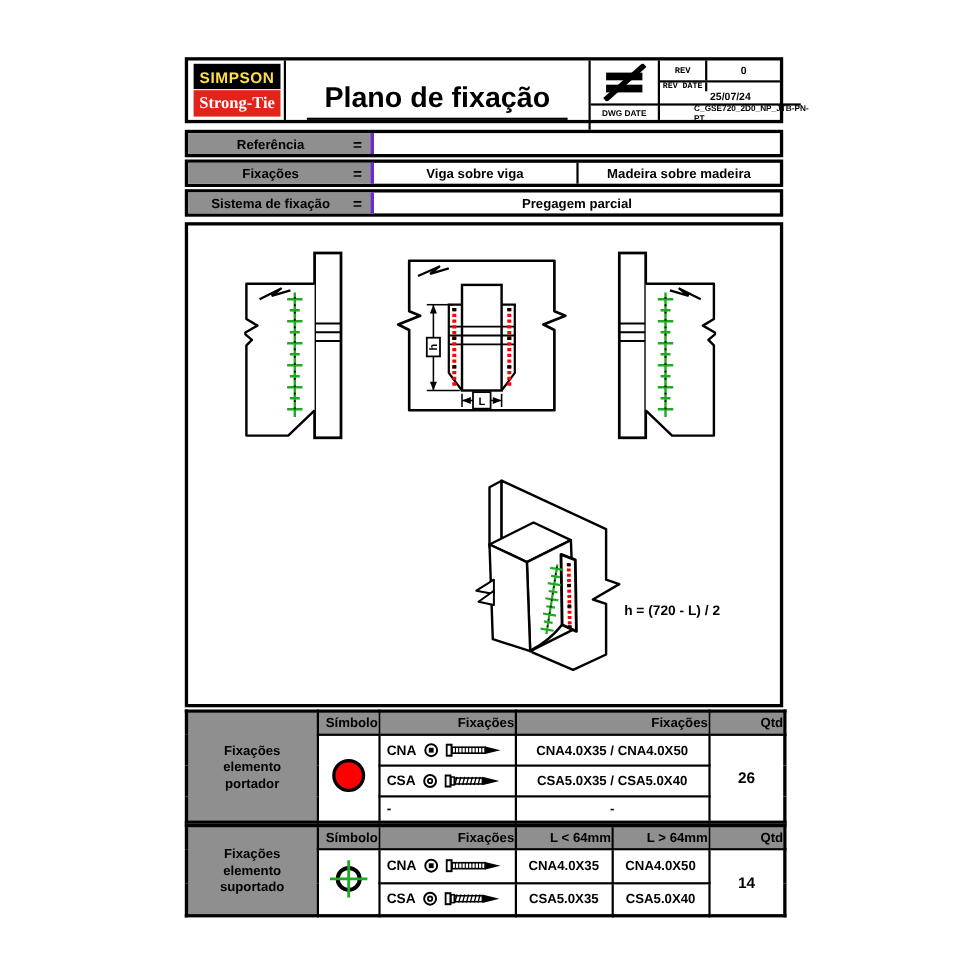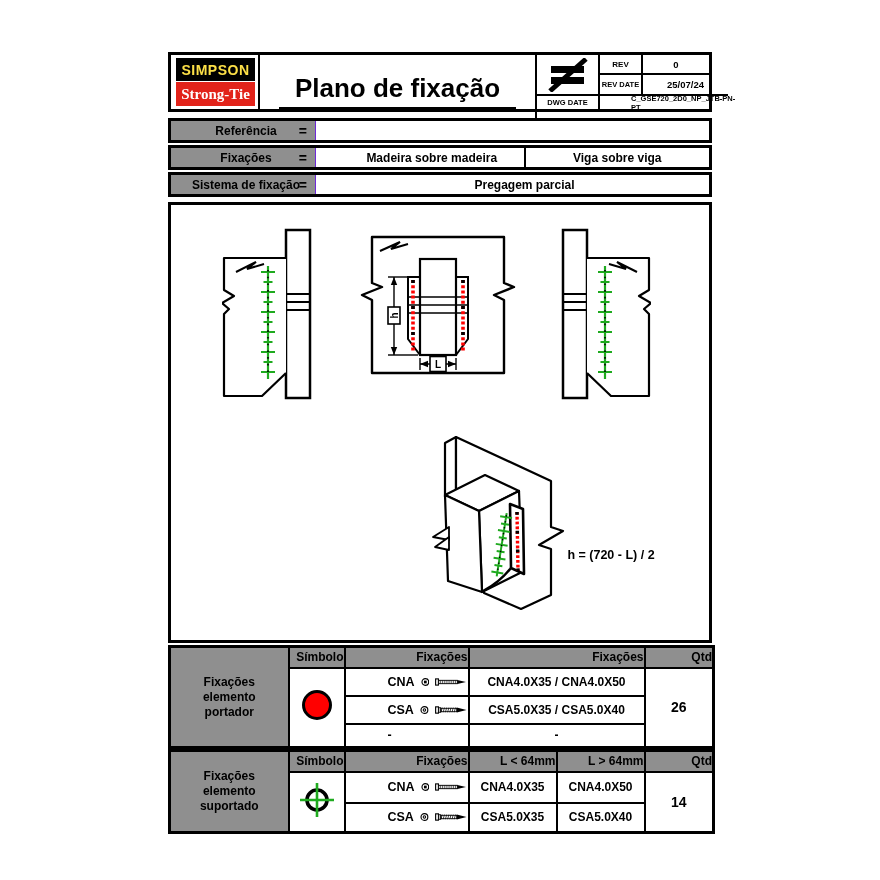--- a/index.html
+++ b/index.html
@@ -17,42 +17,42 @@
     font-family:"Liberation Serif",serif;font-weight:bold;font-size:15px;display:flex;align-items:center;justify-content:center;}
   .title-cell{position:absolute;left:89px;top:0;width:277px;height:71px;border-right:2px solid #000;box-sizing:border-box;
     display:flex;align-items:center;justify-content:center;}
   .doc-title{font-size:26px;font-weight:bold;border-bottom:2.5px solid #000;padding:0 16px 3px 16px;}
   .sym-cell{position:absolute;left:366px;top:0;width:63px;height:41px;border-right:2px solid #000;border-bottom:2px solid #000;
     box-sizing:border-box;display:flex;align-items:center;justify-content:center;}
   .dwg-label-cell{position:absolute;left:366px;top:41px;width:63px;height:13px;border-right:2px solid #000;box-sizing:border-box;
     display:flex;align-items:center;justify-content:center;font-size:7.5px;font-weight:bold;}
   .rev-row{position:absolute;box-sizing:border-box;display:flex;}
   .rev-lab{width:43px;border-right:2px solid #000;box-sizing:border-box;display:flex;align-items:center;justify-content:center;
-    font-size:8px;font-weight:bold;}
+    font-size:8px;font-weight:bold;font-family:Liberation Mono, monospace;}
   .rev-val{flex:1;display:flex;align-items:center;justify-content:center;font-size:9.5px;font-weight:bold;}
   
   .refrow{left:0;width:544px;height:25px;border:3px solid #000;box-sizing:border-box;background:#fff;position:absolute;}
-  .ref-label{position:absolute;left:0;top:0;width:145px;height:19px;background:#8f8f8f;border-right:1px solid #6d28d9;box-sizing:border-box;}
+  .ref-label{position:absolute;left:0;top:0;width:169px;height:19px;background:#8f8f8f;border-right:3px solid #6d28d9;box-sizing:border-box;}
   .ref-label .lbl{position:absolute;left:0;top:0;width:150px;height:19px;display:flex;align-items:center;justify-content:center;
     font-size:12px;font-weight:bold;}
   .ref-label .eq{position:absolute;right:8px;top:0;height:19px;display:flex;align-items:center;font-size:14px;font-weight:bold;}
   .ref-vals{position:absolute;left:169px;top:0;right:0;height:19px;display:flex;}
   .ref-val{flex:1;display:flex;align-items:center;justify-content:center;font-size:12px;font-weight:bold;}
   .ref-val + .ref-val{border-left:2px solid #000;}
   
   .drawbox{left:0;top:150px;width:544px;height:441px;}
   .formula{font-size:12.5px;font-weight:bold;text-align:center;}
   
   table.fixt{border-collapse:collapse;table-layout:fixed;position:absolute;left:0;background:#fff;}
   table.fixt td{border:2px solid #000;padding:0;overflow:hidden;}
   table.fixt{border:3px solid #000;}
   td.gray{background:#8f8f8f;font-weight:bold;font-size:12px;text-align:center;}
   td.hdr{background:#8f8f8f;font-weight:bold;font-size:12px;text-align:right;}
   td.code{font-weight:bold;font-size:12.5px;}
-  .codewrap{display:flex;align-items:center;gap:6px;padding-left:6px;margin-left:36px;}
+  .codewrap{display:flex;align-items:center;gap:6px;padding-left:6px;}
   td.val{font-weight:bold;font-size:12px;text-align:center;margin-top:14px;}
   td.qty{font-weight:bold;font-size:14px;text-align:center;}
   td.sym{text-align:center;vertical-align:middle;}
   .lblwrap{display:inline-block;width:78px;line-height:1.25;}
   .redcircle{width:24px;height:24px;border-radius:50%;background:#ff0000;border:3px solid #000;display:inline-block;}
 </style>
 </head>
 <body>
 
 <div class="page">
@@ -71,21 +71,21 @@
           <rect x="5" y="8" width="33" height="7" fill="#000"></rect>
           <rect x="5" y="19" width="33" height="7" fill="#000"></rect>
           <line x1="4" y1="33" x2="40" y2="1" stroke="#000" stroke-width="5"></line>
         </svg>
       </div>
       <div class="dwg-label-cell">DWG DATE</div>
       <div class="rev-row" style="left:429px;top:0;width:109px;height:20px;border-bottom:2px solid #000;">
         <div class="rev-lab">REV</div>
         <div class="rev-val">0</div>
       </div>
-      <div class="rev-row" style="left:429px;top:20px;width:128px;height:21px;border-bottom:2px solid #000;">
+      <div class="rev-row" style="left:429px;top:20px;width:128px;height:21px;border-bottom:2px solid #000;flex-direction:column;">
         <div class="rev-lab" style="font-size:7.5px;">REV DATE</div>
         <div class="rev-val">25/07/24</div>
       </div>
       <div class="rev-row" style="left:429px;top:41px;width:109px;height:13px;margin-left:31px;">
         <div class="rev-val" style="font-size:7.5px;">C_GSE720_2D0_NP_JTB-PN-PT</div>
       </div>
     </div>
   </div>
 
   <div class="refrow" style="top:66px;">
@@ -93,22 +93,22 @@
       <span class="lbl">Referência</span>
       <span class="eq">=</span>
     </div>
   </div>
   <div class="refrow" style="top:93px;">
     <div class="ref-label">
       <span class="lbl">Fixações</span>
       <span class="eq">=</span>
     </div>
     <div class="ref-vals">
+      <div class="ref-val">Viga sobre viga</div>
       <div class="ref-val">Madeira sobre madeira</div>
-      <div class="ref-val">Viga sobre viga</div>
     </div>
   </div>
   <div class="refrow" style="top:120px;">
     <div class="ref-label">
       <span class="lbl">Sistema de fixação</span>
       <span class="eq">=</span>
     </div>
     <div class="ref-vals">
         <div class="ref-val">Pregagem parcial</div>
       </div>

